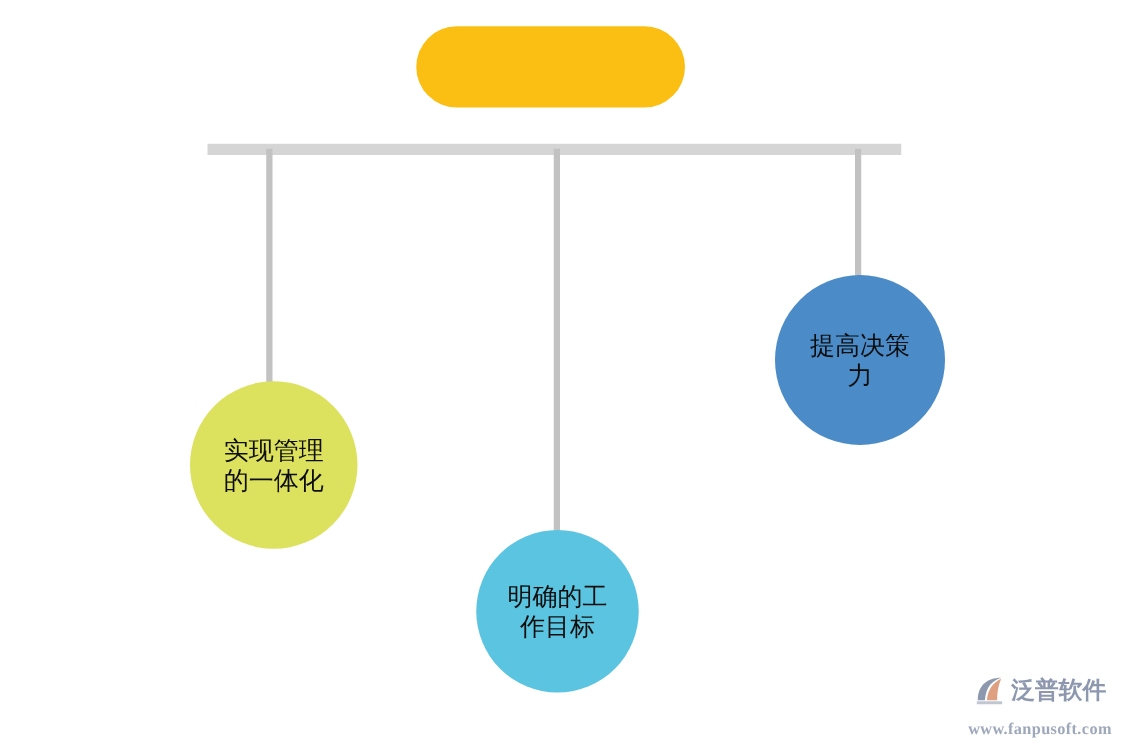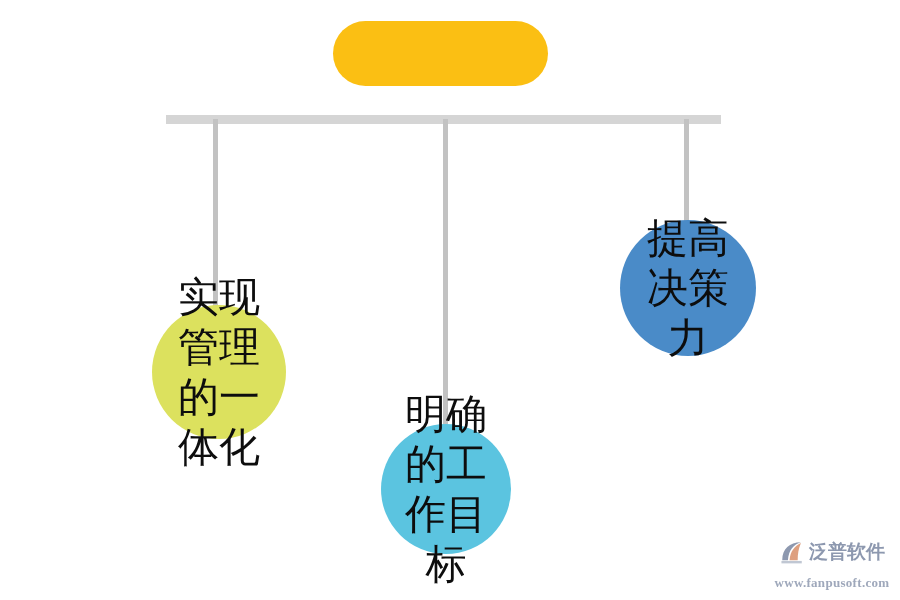--- a/index.html
+++ b/index.html
@@ -62,21 +62,21 @@
   
   .node {
     position: absolute;
     border-radius: 50%;
     display: flex;
     align-items: center;
     justify-content: center;
     text-align: center;
     color: #0d0d0d;
     font-family: "DejaVu Sans", "Liberation Sans", sans-serif;
-    font-size: 41px;
+    font-size: 20px;
     line-height: 1.22;
     letter-spacing: 0px;
     box-sizing: border-box;
   }
   .node .node-text {
     display: block;
     width: 96px;
     word-break: break-all;
   }
 

